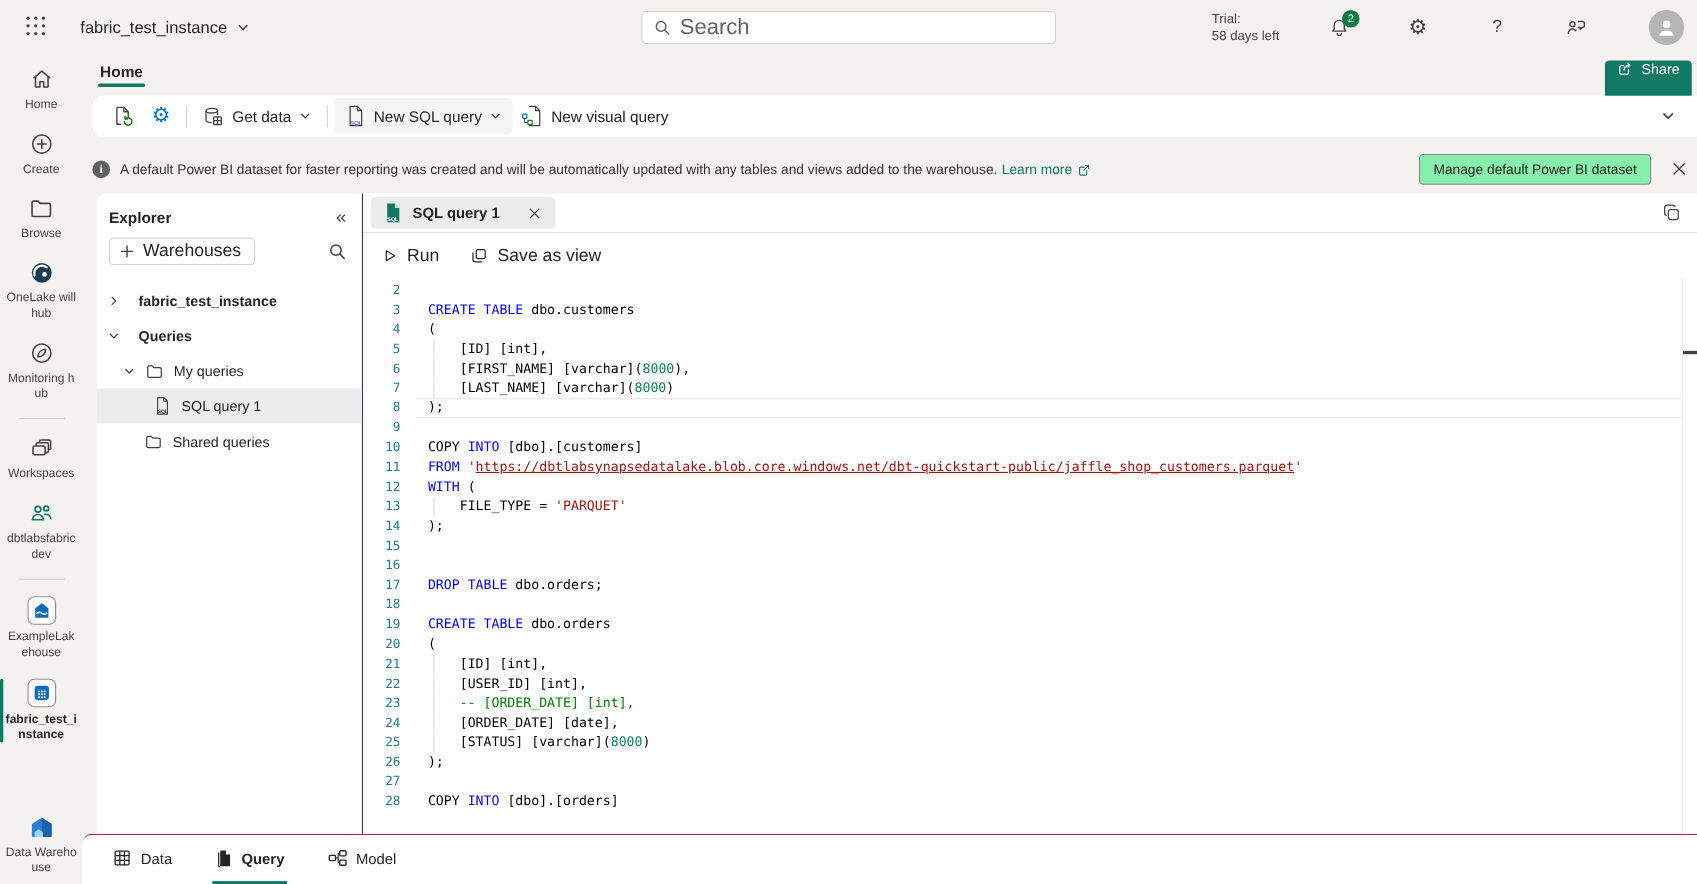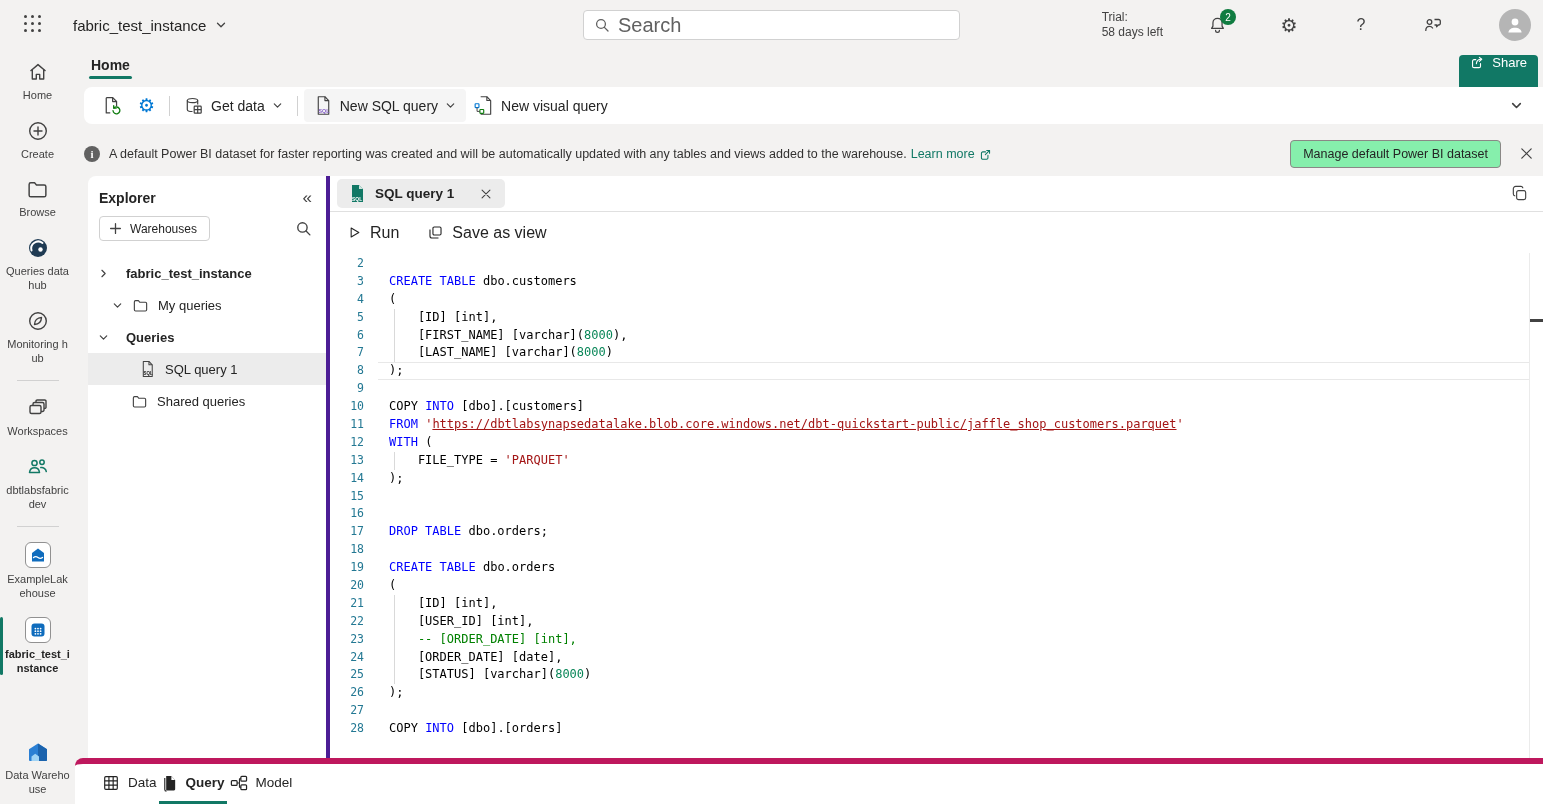--- a/index.html
+++ b/index.html
@@ -48,26 +48,26 @@
   .rail-item { width:75px; display:flex; flex-direction:column; align-items:center; margin-bottom:13px; cursor:pointer; position:relative; padding:2px 4px; }
   .rail-item .lbl { margin-top:4px; font-size:11px; line-height:14px; color:#424242; text-align:center; word-break:break-all; max-width:66px; }
   .rail-item.selected::before { content:""; position:absolute; left:0; top:2px; bottom:2px; width:3px; border-radius:2px; background:#117865; }
   .rail-item.selected .lbl { font-weight:700; color:#242424; }
   .rail-div { width:42px; height:1px; background:#d1d1d1; margin:0 0 13px 0; }
   .rail-bottom { margin-top:auto; margin-bottom:6px; }
   .fr-box { width:26px; height:26px; border:1px solid #919191; border-radius:6px; display:flex; align-items:center; justify-content:center; background:#fff; }
 
   
   .main-panel { position:absolute; left:88px; top:176px; right:0; bottom:46px; background:#fff; border-radius:8px 0 0 0; display:flex; }
-  .explorer { width:242px; border-right:4px solid #4c1d95; padding-top:6px; }
+  .explorer { width:242px; border-right:1px solid #4c1d95; padding-top:6px; }
   .exp-header { display:flex; align-items:center; justify-content:space-between; padding:8px 14px 10px 11px; }
   .exp-title { font-size:14px; font-weight:700; }
   .collapse-gl { font-size:17px; color:#424242; cursor:pointer; line-height:14px; }
   .exp-actions { display:flex; align-items:center; justify-content:space-between; padding:0 14px 0 11px; }
-  .wh-btn { display:flex; align-items:center; gap:8px; border:1px solid #d1d1d1; border-radius:4px; height:25px; padding:0 12px 0 9px; font-size:12px; background:#fff; cursor:pointer; }
+  .wh-btn { display:flex; align-items:center; gap:8px; border:1px solid #d1d1d1; border-radius:4px; height:25px; padding:0 12px 0 9px; font-size:16px; background:#fff; cursor:pointer; }
   .tree { margin-top:16px; font-size:13px; }
   .tree-row { height:32px; display:flex; align-items:center; cursor:pointer; }
   .tree-row .tw { display:flex; align-items:center; gap:9px; }
   .tree-row.selected { background:#ececec; }
   .chev { color:#424242; display:flex; }
   .semib { font-weight:700; }
 
   
   .editor { flex:1; display:flex; flex-direction:column; position:relative; min-width:0; }
   .etab-bar { height:36px; border-bottom:1px solid #e0e0e0; display:flex; align-items:center; padding-left:7px; position:relative; }
@@ -83,21 +83,21 @@
   .line-body { flex:1; padding-left:11px; position:relative; line-height:17.9px; margin-right:14px; }
   .line-body.current { border-top:1px solid #e8e8e8; border-bottom:1px solid #e8e8e8; line-height:15.9px; }
   .indent-guide { position:absolute; left:16px; top:0; bottom:0; border-left:1px solid #d9d9d9; }
   .seg-kw { color:#0000ff; } .seg-pl { color:#000; } .seg-str { color:#a31515; }
   .seg-com { color:#008000; } .seg-num { color:#098658; }
   .seg-lnk { color:#a31515; text-decoration:underline; cursor:pointer; }
   .overview-ruler { position:absolute; right:0; top:0; bottom:0; width:14px; border-left:1px solid #ebebeb; }
   .cursor-mark { position:absolute; left:0; right:0; top:66px; height:3px; background:#424242; }
 
   
-  .bottom-bar { position:absolute; left:75px; right:0; bottom:0; height:46px; background:#fff; border-top:6px solid #be185d; display:flex; align-items:stretch; padding-left:25px; border-radius:8px 0 0 0; }
+  .bottom-bar { position:absolute; left:75px; right:0; bottom:0; height:46px; background:#fff; border-top:1px solid #be185d; display:flex; align-items:stretch; padding-left:25px; gap:34px; border-radius:8px 0 0 0; }
   .bb-tab { display:flex; align-items:center; gap:8px; font-size:13.5px; border-bottom:3px solid transparent; padding:0 2px; cursor:pointer; }
   .bb-tab.active { font-weight:700; border-bottom-color:#117865; }
 </style>
 </head>
 <body>
 
 <header class="top-bar">
   <div class="waffle">
     <i></i>
       <i></i>
@@ -279,21 +279,21 @@
         <path d="M3 6.2c0-.9.7-1.6 1.6-1.6h3.6l1.8 2h7.4c.9 0 1.6.7 1.6 1.6v8.2c0 .9-.7 1.6-1.6 1.6H4.6A1.6 1.6 0 0 1 3 16.4z"></path>
       </svg>
     <span class="lbl">Browse</span>
   </div>
   <div class="rail-item">
     <svg width="24" height="24" viewBox="0 0 24 24">
         <circle cx="12" cy="12" r="9" fill="#1f3b53"></circle>
         <path d="M5.5 14.5a7 7 0 0 1 11-7.5" fill="none" stroke="#fff" stroke-width="2" stroke-linecap="round"></path>
         <circle cx="14.5" cy="13.5" r="2.2" fill="#fff"></circle>
       </svg>
-    <span class="lbl">Queries data hub</span>
+    <span class="lbl">OneLake will hub</span>
   </div>
   <div class="rail-item">
     <svg width="24" height="24" viewBox="0 0 24 24" fill="none" stroke="#424242" stroke-width="1.4">
         <circle cx="12" cy="12" r="8.3"></circle>
         <path d="M8.5 15.5c0-4.2 3-6.8 7-7-.2 4.2-2.8 6.8-7 7z" stroke-linejoin="round"></path>
       </svg>
     <span class="lbl">Monitoring hub</span>
   </div>
   <div class="rail-div"></div>
   <div class="rail-item">
@@ -377,43 +377,43 @@
       <div class="tree-row" style="padding-left:10px;">
         <span class="tw">
             <span class="chev">
               <svg width="11" height="11" viewBox="0 0 12 12">
                 <path d="M4.3 2.5 7.8 6 4.3 9.5" fill="none" stroke="#424242" stroke-width="1.3" stroke-linecap="round" stroke-linejoin="round"></path>
               </svg>
             </span>
         <span class="semib" style="margin-left:8px;">fabric_test_instance</span>
           </span>
       </div>
+      <div class="tree-row" style="padding-left:10px;">
+        <span class="tw">
+            <span class="chev">
+              <svg width="11" height="11" viewBox="0 0 12 12">
+                <path d="M2.5 4.3 6 7.8 9.5 4.3" fill="none" stroke="#424242" stroke-width="1.3" stroke-linecap="round" stroke-linejoin="round"></path>
+              </svg>
+            </span>
+        <span class="semib" style="margin-left:8px;">Queries</span>
+          </span>
+      </div>
       <div class="tree-row" style="padding-left:24px;">
         <span class="tw">
             <span class="chev">
               <svg width="11" height="11" viewBox="0 0 12 12">
                 <path d="M2.5 4.3 6 7.8 9.5 4.3" fill="none" stroke="#424242" stroke-width="1.3" stroke-linecap="round" stroke-linejoin="round"></path>
               </svg>
             </span>
         <span>
               <svg width="17" height="17" viewBox="0 0 18 18" fill="none" stroke="#424242" stroke-width="1.2" stroke-linejoin="round">
                 <path d="M2.5 5.2c0-.7.6-1.3 1.3-1.3h3l1.5 1.7h5.9c.7 0 1.3.6 1.3 1.3v6.6c0 .7-.6 1.3-1.3 1.3H3.8c-.7 0-1.3-.6-1.3-1.3z"></path>
               </svg>
             </span>
         <span>My queries</span>
-          </span>
-      </div>
-      <div class="tree-row" style="padding-left:10px;">
-        <span class="tw">
-            <span class="chev">
-              <svg width="11" height="11" viewBox="0 0 12 12">
-                <path d="M2.5 4.3 6 7.8 9.5 4.3" fill="none" stroke="#424242" stroke-width="1.3" stroke-linecap="round" stroke-linejoin="round"></path>
-              </svg>
-            </span>
-        <span class="semib" style="margin-left:8px;">Queries</span>
           </span>
       </div>
       <div class="tree-row selected" style="padding-left:52px;">
         <span class="tw">
             <span>
               <svg width="16" height="18" viewBox="0 0 17 19" fill="none">
                 <path d="M3.5 1.5h6l3.5 3.5v12.5h-9.5z" stroke="#424242" stroke-width="1.1" stroke-linejoin="round"></path>
                 <path d="M9.5 1.5V5H13" stroke="#424242" stroke-width="1.1" stroke-linejoin="round"></path>
                 <text x="3.6" y="16.4" font-size="4.8" font-weight="bold" fill="#242424" font-family="Liberation Sans, sans-serif">SQL</text>
               </svg>

